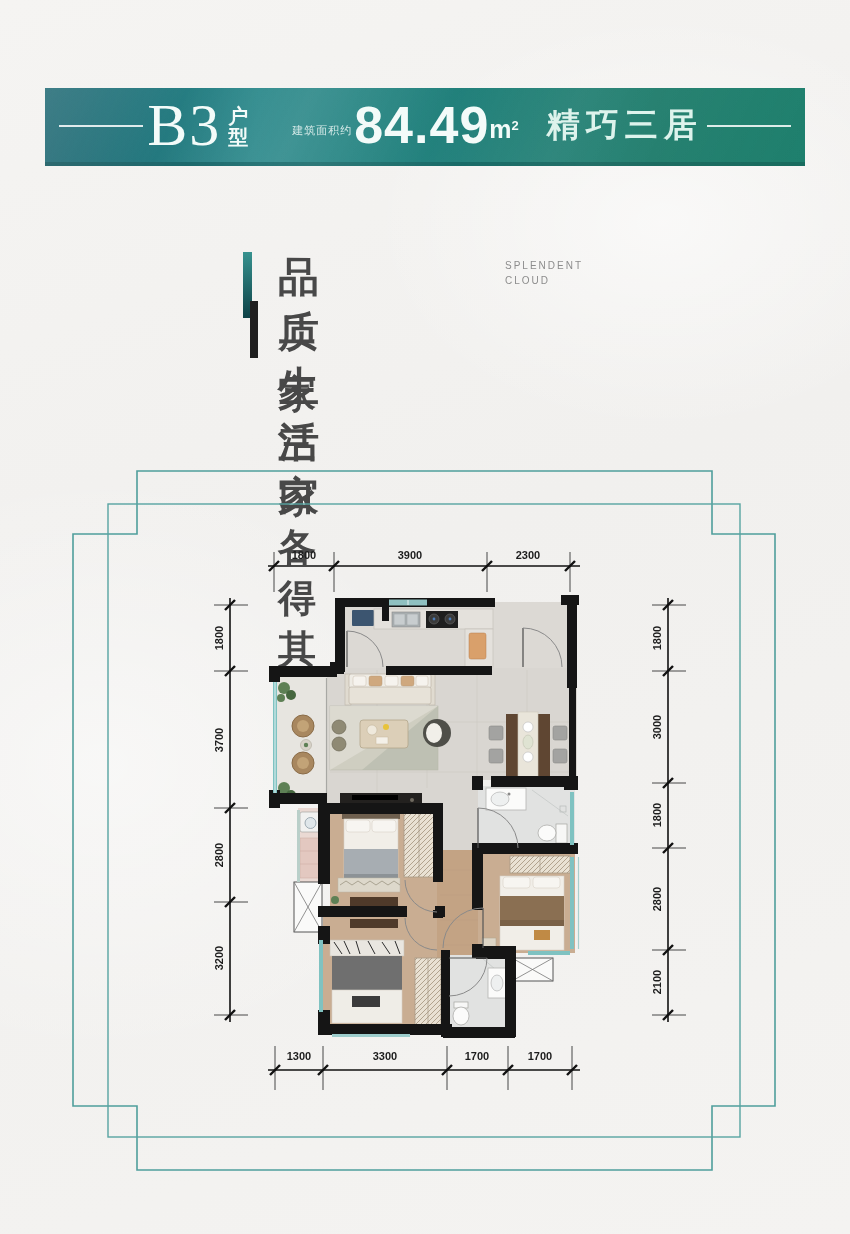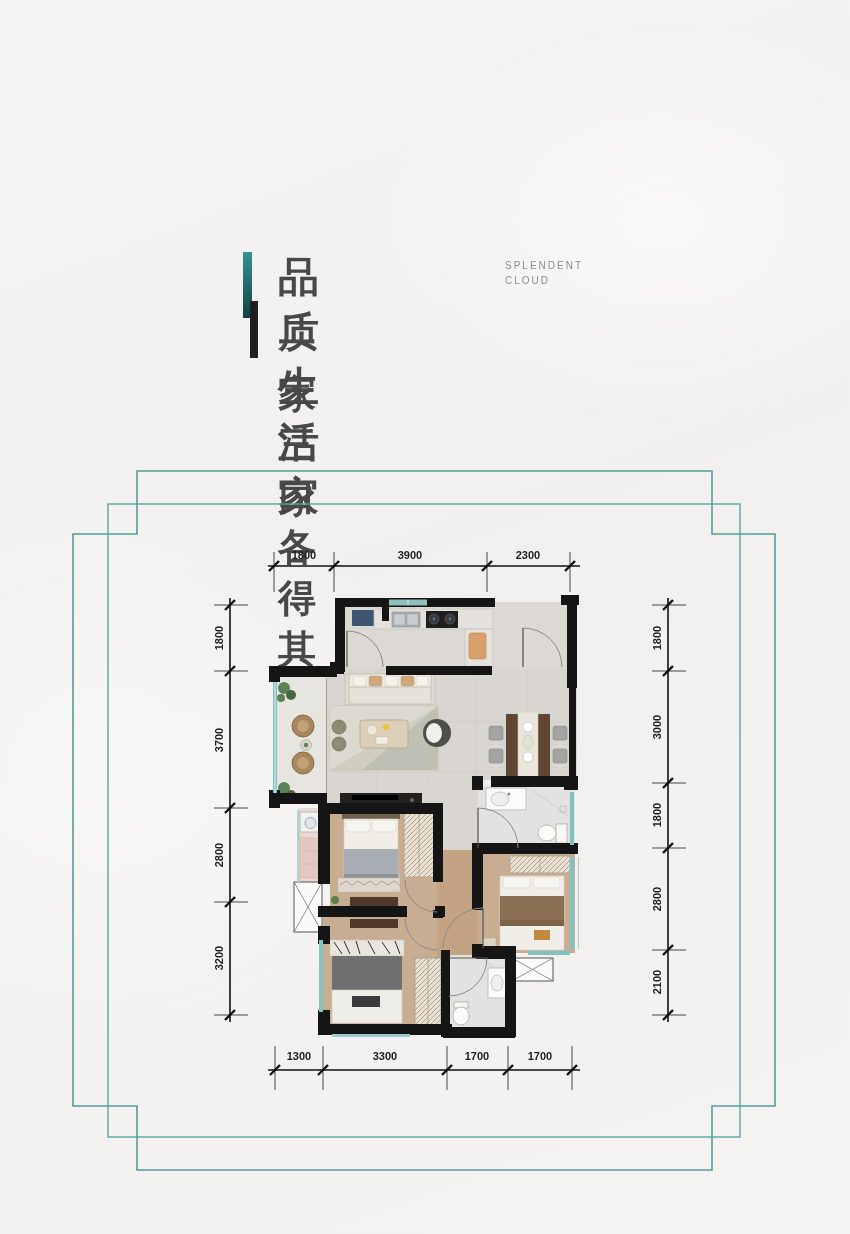--- a/index.html
+++ b/index.html
@@ -42,20 +42,36 @@
     font-size:10px;letter-spacing:2px;color:#8c8c8c;line-height:1.45;}
   .hl-sub{position:absolute;left:278px;top:318px;font-family:"Liberation Serif","DejaVu Serif",serif;
     font-size:38px;font-weight:700;color:#484848;letter-spacing:2px;}
   svg text.dim{font-family:"Liberation Sans","DejaVu Sans",sans-serif;font-size:11px;font-weight:700;fill:#1d1d1d;}
 </style>
 </head>
 <body>
 
 <div class="page">
 
+  <div class="banner">
+    <span class="hline left"></span>
+    <span class="hline right"></span>
+    <span class="unit-big">B3</span>
+    <span class="unit-type">
+      <span>户</span>
+      <span>型</span>
+    </span>
+    <span class="area-group">
+      <span class="area-prefix">建筑面积约</span>
+      <span class="area-value">84.49</span>
+      <span class="area-unit">m</span>
+      <span class="area-sup">2</span>
+    </span>
+    <span class="tagline">精巧三居</span>
+  </div>
 
   <div class="headline">
     <div class="bar-teal"></div>
     <div class="bar-dark"></div>
     <div class="hl-title">品质生活家</div>
     <div class="hl-en">
       <div>SPLENDENT</div>
       <div>CLOUD</div>
     </div>
     <div class="hl-sub">一家三口各得其乐</div>

